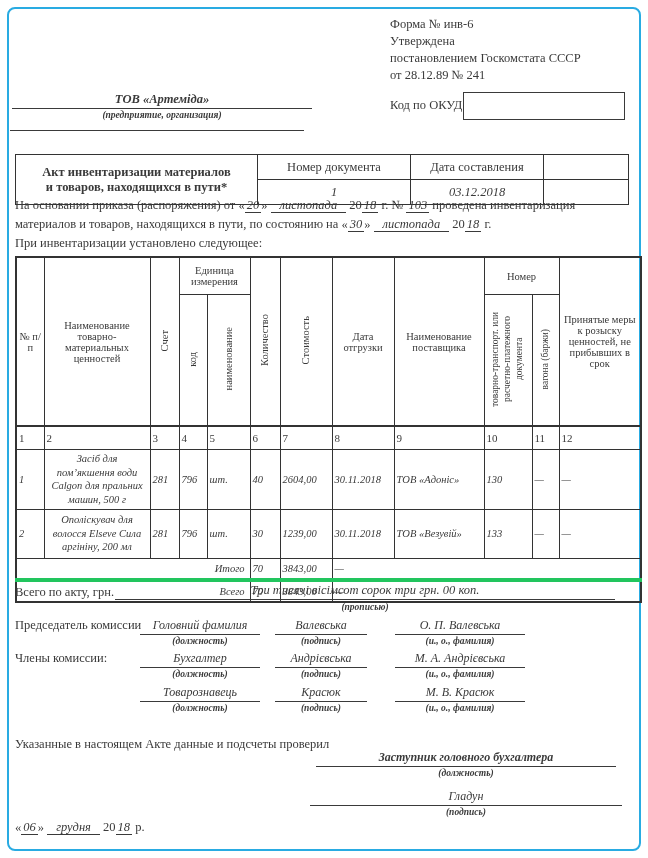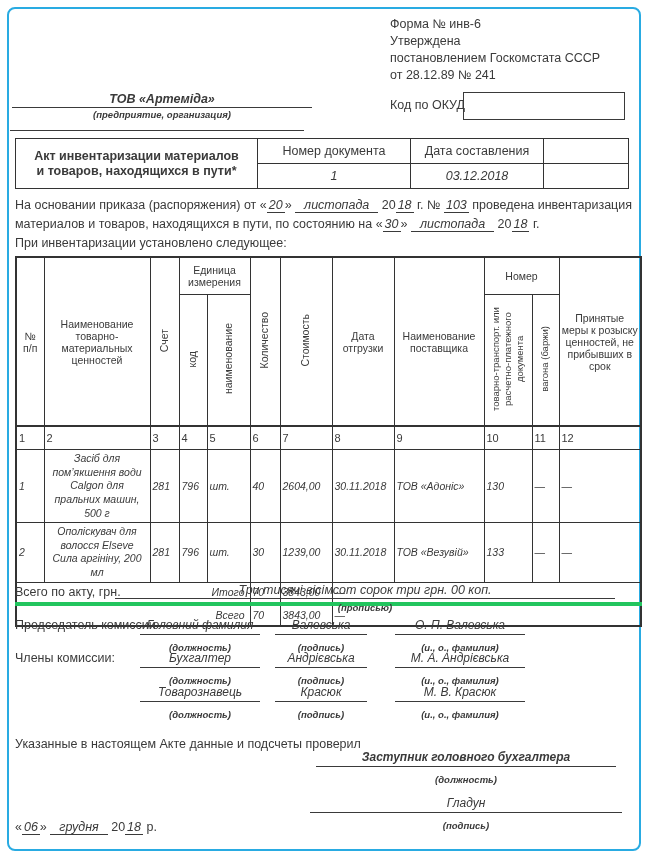--- a/index.html
+++ b/index.html
@@ -1,18 +1,18 @@
 <!DOCTYPE html>
 <html><head>
 <meta charset="utf-8">
 <style>
   html,body { margin:0; padding:0; background:#ffffff; }
   .doc {
     position:relative; width:648px; height:858px; background:#fff;
-    font-family:Liberation Sans, sans-serif;
+    font-family:Liberation Serif, serif;
     color:#3a3a3a; font-size:12.5px; overflow:hidden;
   }
   .frame {
     position:absolute; left:7px; top:7px; width:630px; height:840px;
     border:2px solid #29abe2; border-radius:8px; pointer-events:none;
   }
   .abs { position:absolute; }
 
   
   .form-ref { left:390px; top:16px; line-height:17px; }
@@ -20,21 +20,21 @@
   .okud-box { left:463px; top:92px; width:160px; height:26px; border:1.5px solid #3a3a3a; }
 
   .org-block { left:12px; top:92px; width:300px; text-align:center; }
   .org-name { font-style:italic; font-weight:bold; border-bottom:1.5px solid #3a3a3a; padding-bottom:1px; }
   .cap { font-size:9.5px; font-style:italic; font-weight:600; color:#3a3a3a; }
   .org-caption { margin-top:1px; }
   .org-line2 { left:10px; top:130px; width:294px; border-bottom:1.5px solid #3a3a3a; height:0; }
 
   
   table { border-collapse:collapse; }
-  .title-table { left:15px; top:138px; table-layout:fixed; }
+  .title-table { left:15px; top:154px; table-layout:fixed; }
   .title-table td { border:1.5px solid #333; height:22px; text-align:center; vertical-align:middle; }
   .tt-title { font-weight:bold; font-size:12.5px; line-height:15px; }
   .tt-val { font-style:italic; }
 
   
   .order-par { left:15px; top:196px; width:622px; line-height:19px; }
   .fl { font-style:italic; border-bottom:1px solid #3a3a3a; padding:0 2px; }
   .fl-wide { padding:0 9px; }
 
   .statement { left:15px; top:236px; }
@@ -55,21 +55,21 @@
   .vsego-row td { border-top:4px solid #22c55e; }
 
   
   .act-label { left:15px; top:585px; }
   .act-line { left:115px; top:583px; width:500px; text-align:center; border-bottom:1.5px solid #3a3a3a; font-style:italic; padding-bottom:1px; }
   .act-cap { left:115px; top:602px; width:500px; text-align:center; }
 
   .sig-label { left:15px; }
   .sig-cell { text-align:center; }
   .sig-val { border-bottom:1.5px solid #3a3a3a; font-style:italic; font-size:12px; padding-bottom:1px; min-height:15px; }
-  .sig-cap { margin-top:7px; }
+  .sig-cap { margin-top:1px; }
   .c1 { left:140px; width:120px; }
   .c2 { left:275px; width:92px; }
   .c3 { left:395px; width:130px; }
   .r1 { top:618px; } .r2 { top:651px; } .r3 { top:685px; }
 
   .verif-text { left:15px; top:737px; }
   .verif-col { left:310px; top:750px; width:312px; text-align:center; }
   .verif-col .sig-val { margin:0 6px; }
   .verif-sig { margin-top:11px; }
   .verif-sig .sig-val { margin:0; }

